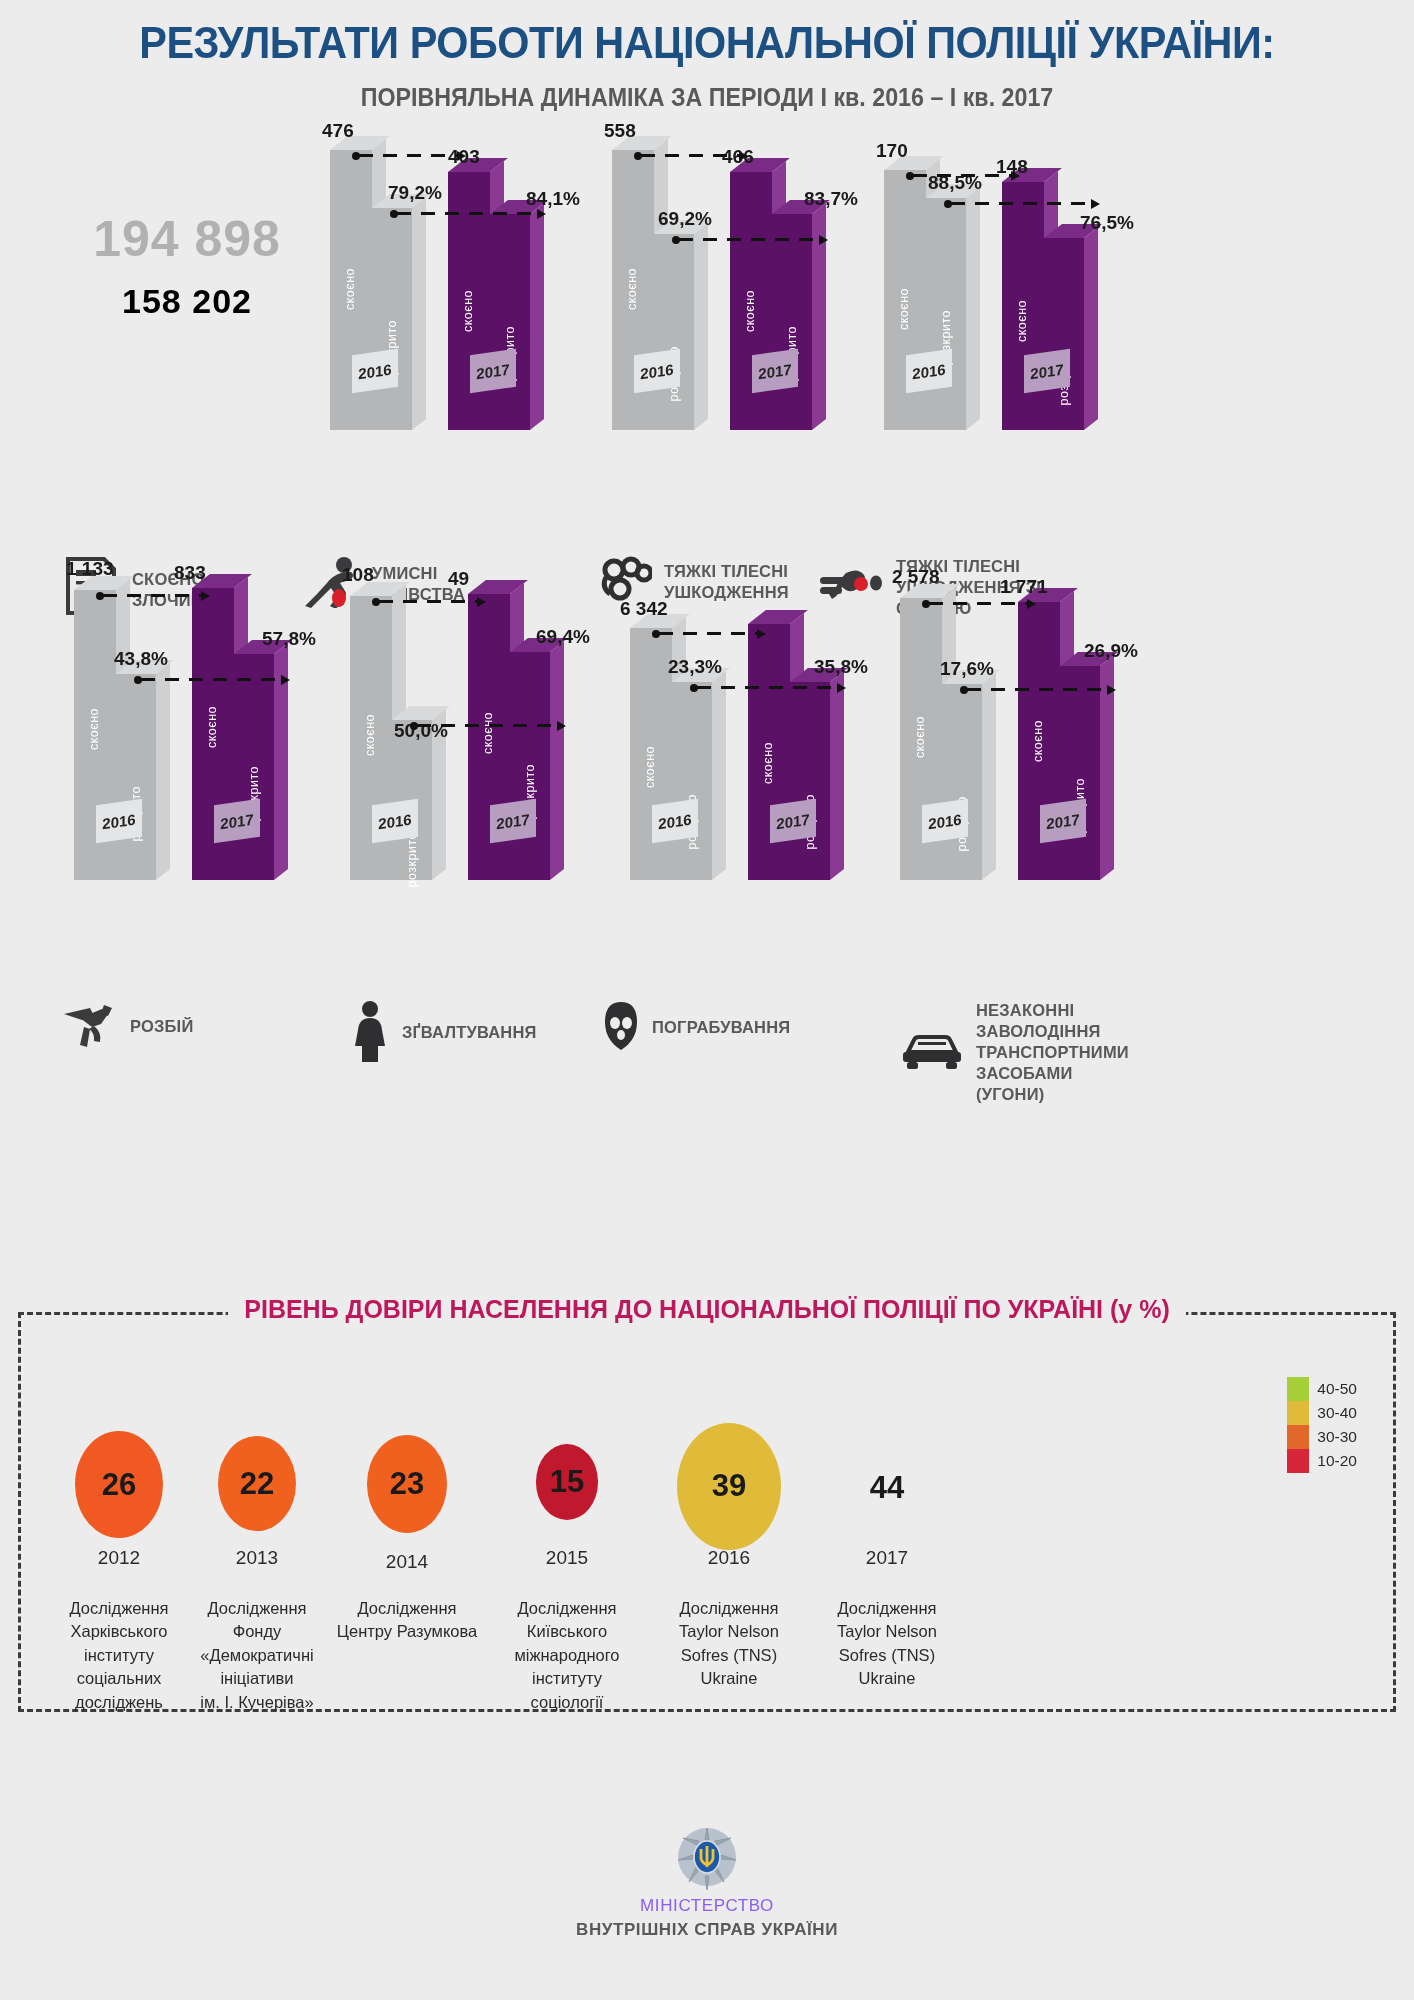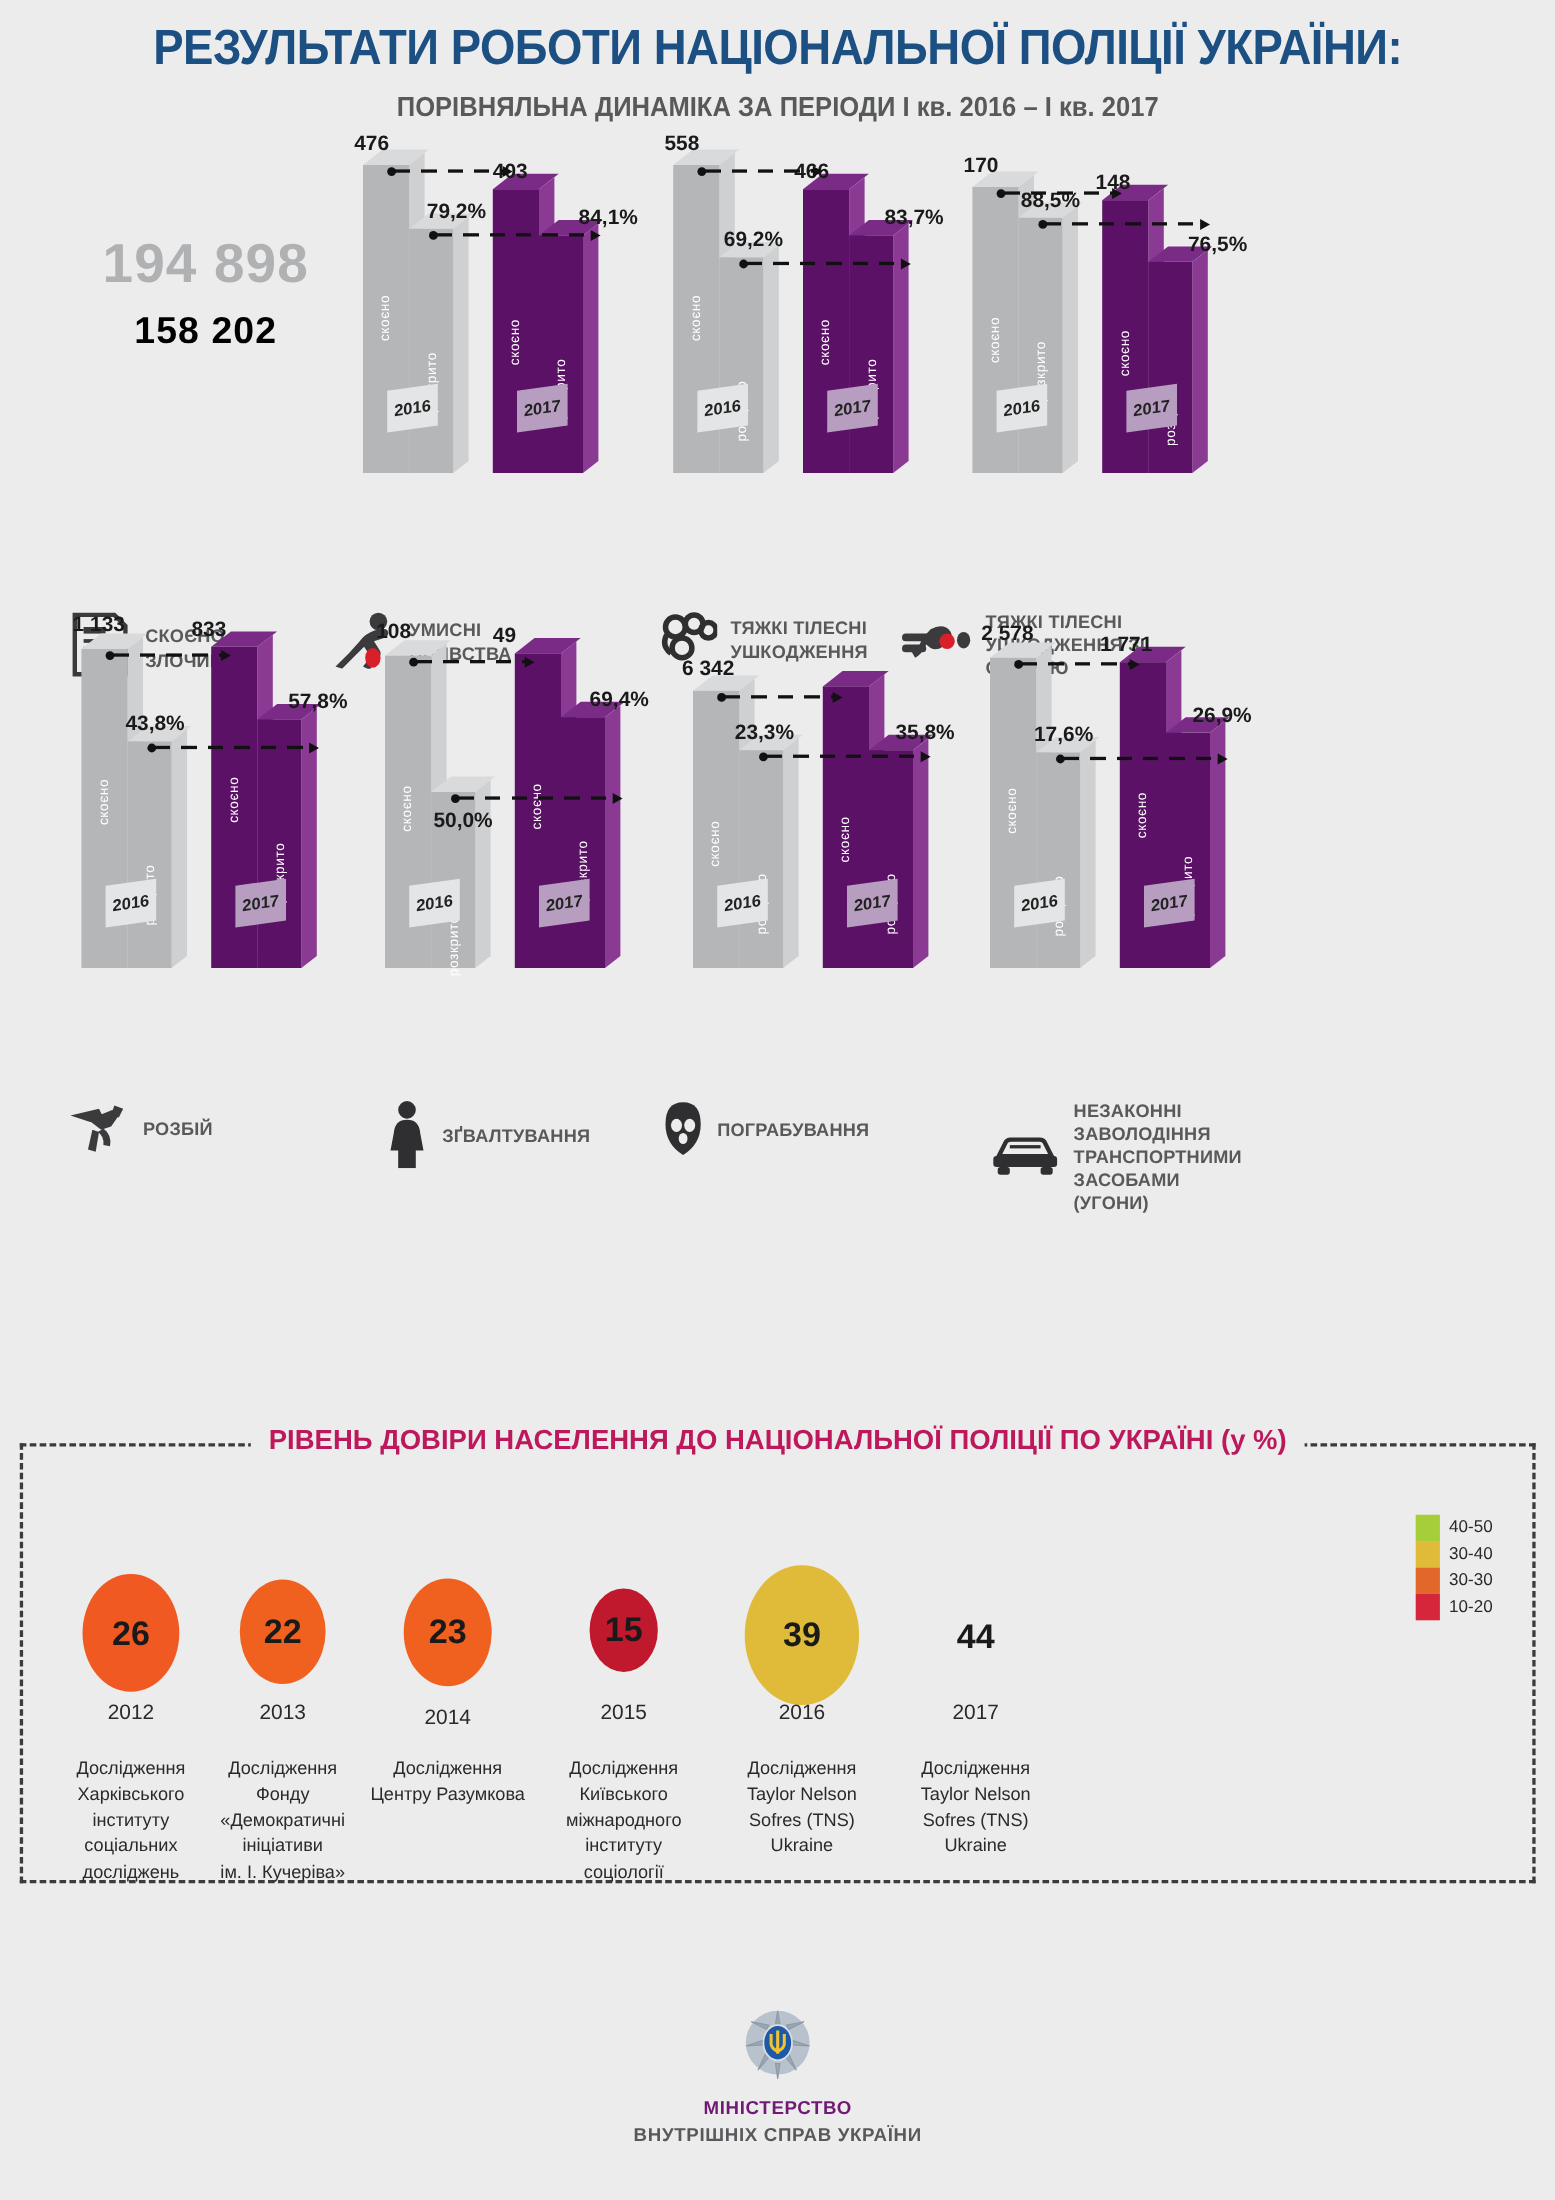--- a/index.html
+++ b/index.html
@@ -101,21 +101,21 @@
   .byear { position: absolute; text-align: center; font-size: 19px; color: #2a2a2a; width: 120px; }
   .src { position: absolute; text-align: center; font-size: 16.5px; color: #2a2a2a; line-height: 1.42; width: 150px; }
 
   .legend { position: absolute; right: 36px; top: 62px; display: flex; gap: 8px; }
   .legend .col { width: 22px; }
   .legend .col div { height: 24px; }
   .legend .lbls div { height: 24px; font-size: 15.5px; color: #2a2a2a; line-height: 24px; }
 
   
   .foot { position: absolute; left: 0; top: 1826px; width: 100%; text-align: center; }
-  .foot .t1 { font-size: 17px; font-weight: 700; color: #701a75; letter-spacing: 0.6px; margin-top: 10px; }
+  .foot .t1 { font-size: 17px; font-weight: 400; color: #8b5cf6; letter-spacing: 0.6px; }
   .foot .t2 { font-size: 17px; font-weight: 700; color: #58595b; letter-spacing: 0.6px; margin-top: 4px; }
 </style>
 </head>
 <body>
 
 <div id="root">
 
   <div class="hdr">
     <h1>РЕЗУЛЬТАТИ РОБОТИ НАЦІОНАЛЬНОЇ ПОЛІЦІЇ УКРАЇНИ:</h1>
     <h2>ПОРІВНЯЛЬНА ДИНАМІКА ЗА ПЕРІОДИ I кв. 2016 – I кв. 2017</h2>
@@ -375,21 +375,21 @@
           </div>
         <div class="bar p" style="left:510px; top:652px; width:40px; height:228px;">
             <div class="top"></div>
             <div class="side"></div>
             <div class="front"></div>
           </div>
         <span class="vlabel" style="left:481px; top:712px;">скоєно</span>
         <span class="vlabel" style="left:523px; top:764px;">розкрито</span>
         <div class="yearbox y17" style="left:490px; top:802px;">2017</div>
         <span class="num" style="left:342px; top:564px;">108</span>
-        <span class="pct" style="left:394px; top:720px;margin-top:16px;">50,0%</span>
+        <span class="pct" style="left:394px; top:720px;">50,0%</span>
         <span class="num" style="left:448px; top:568px;">49</span>
         <span class="pct" style="left:536px; top:626px;">69,4%</span>
         <div class="conn" style="left:372px; top:600px; width:114px;">
              <span class="dash"></span>
           <span class="dot"></span>
           <span class="arw"></span>
         </div>
         <div class="conn" style="left:410px; top:724px; width:156px;">
              <span class="dash"></span>
           <span class="dot"></span>

